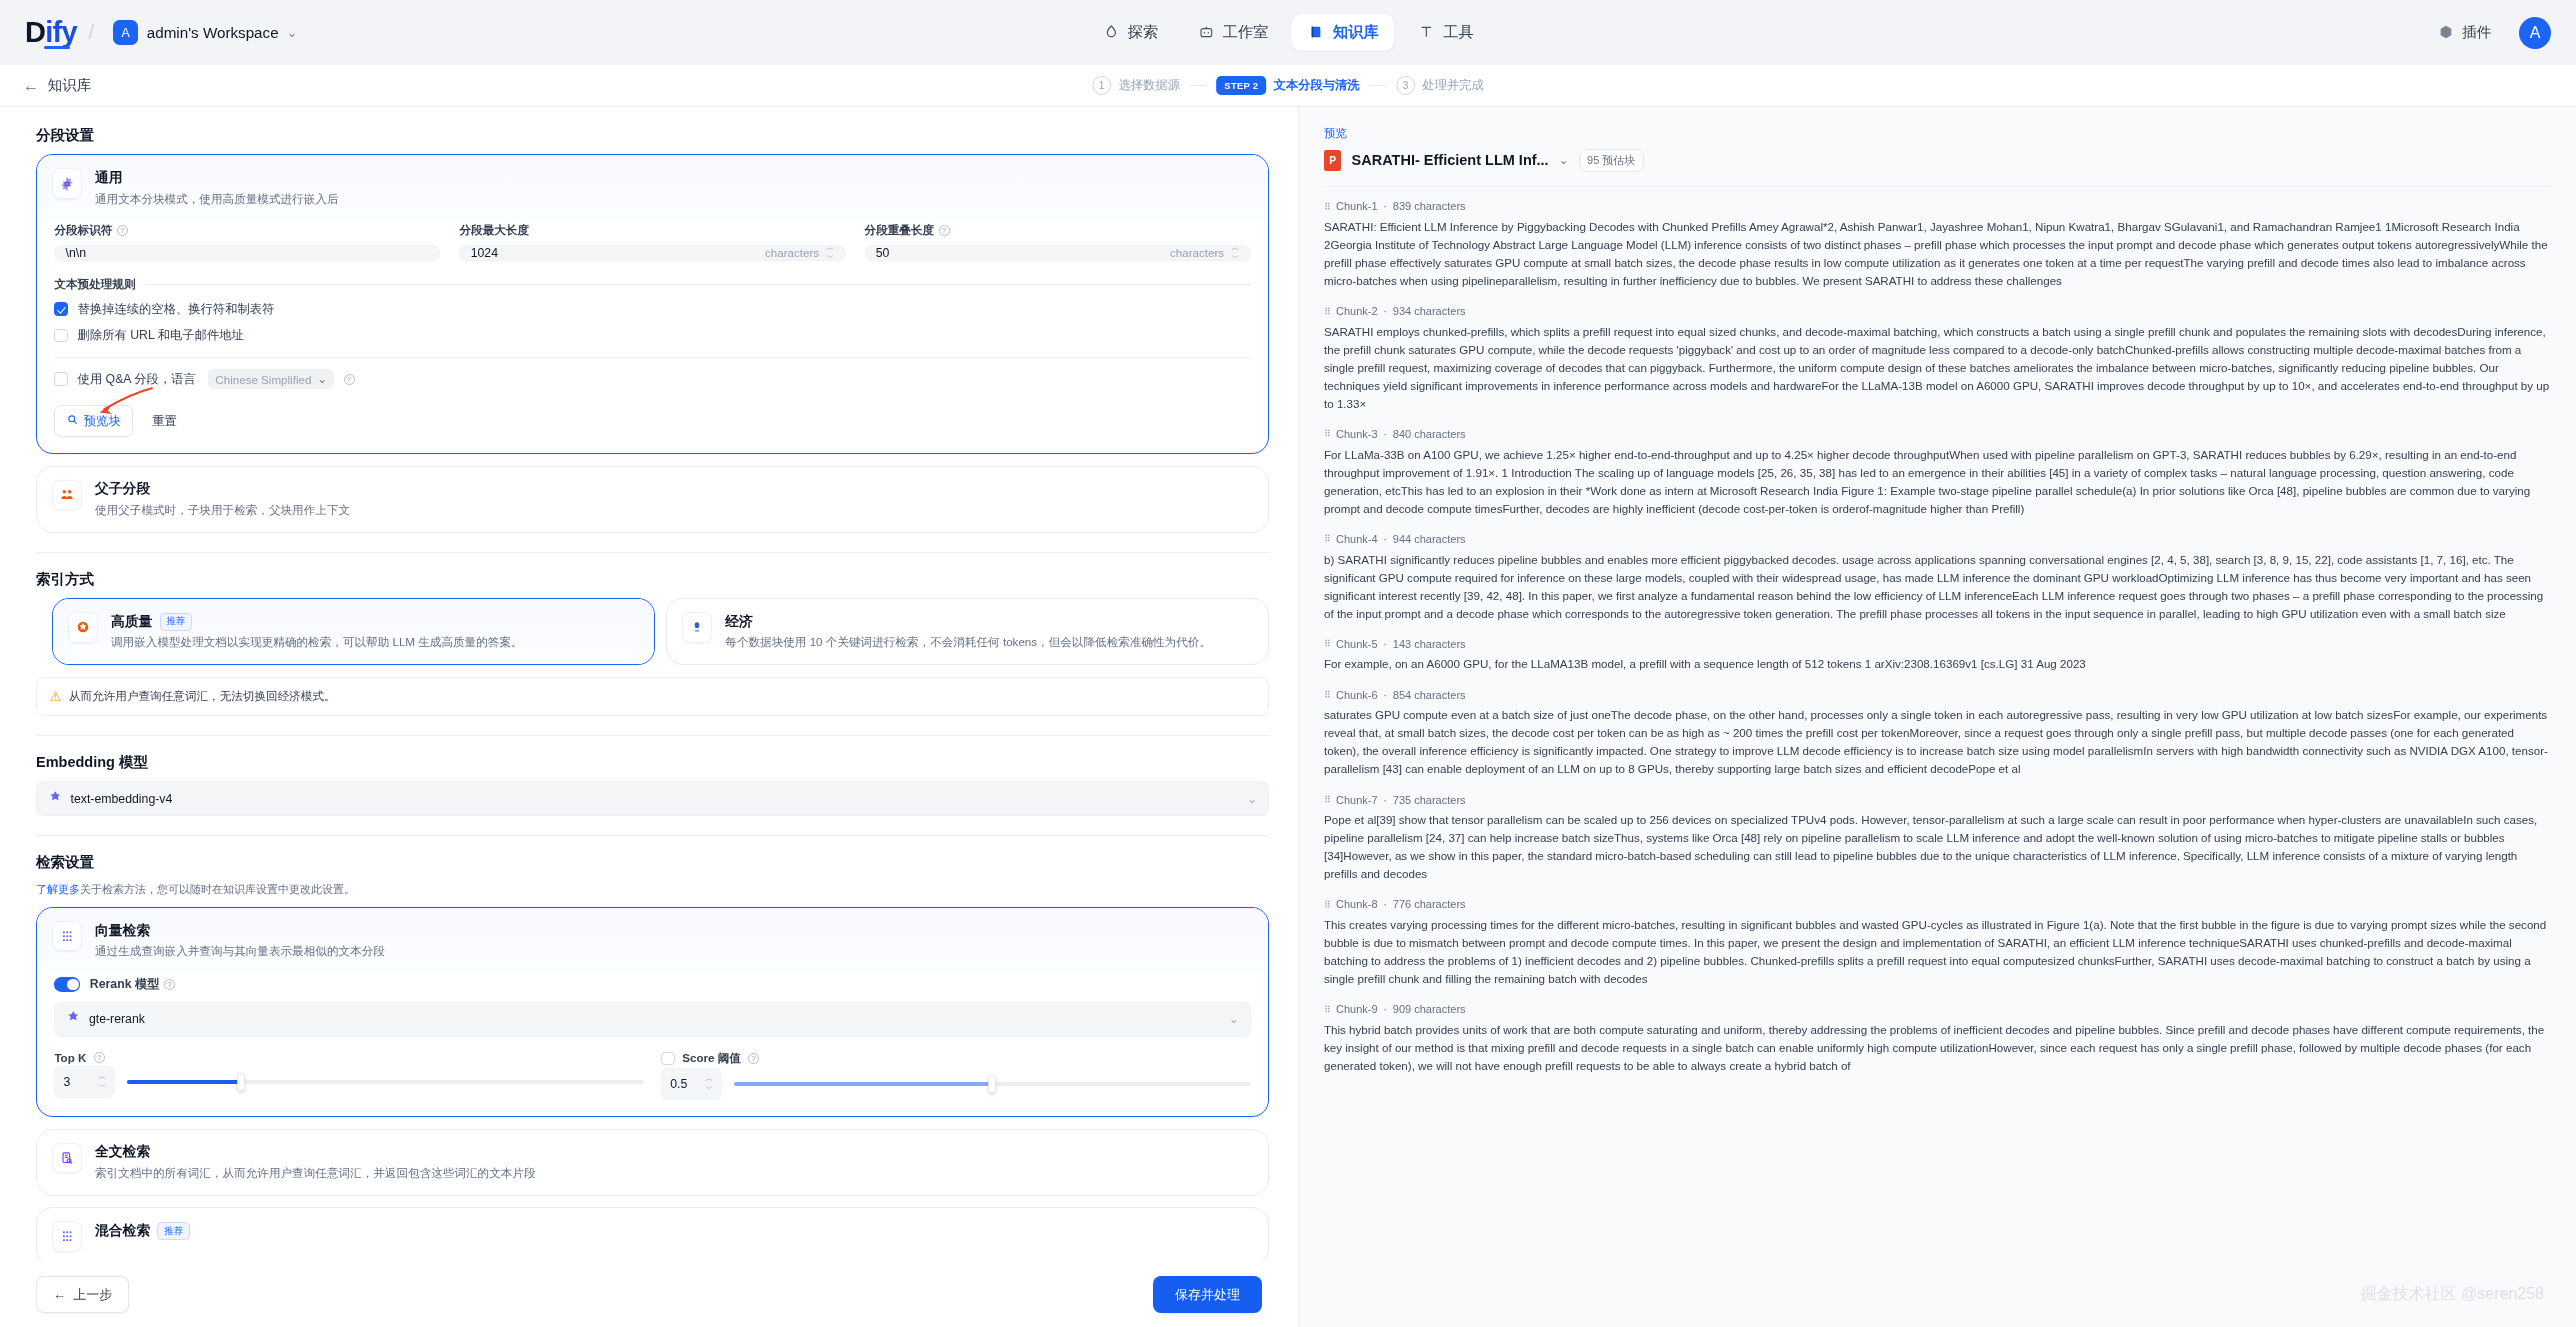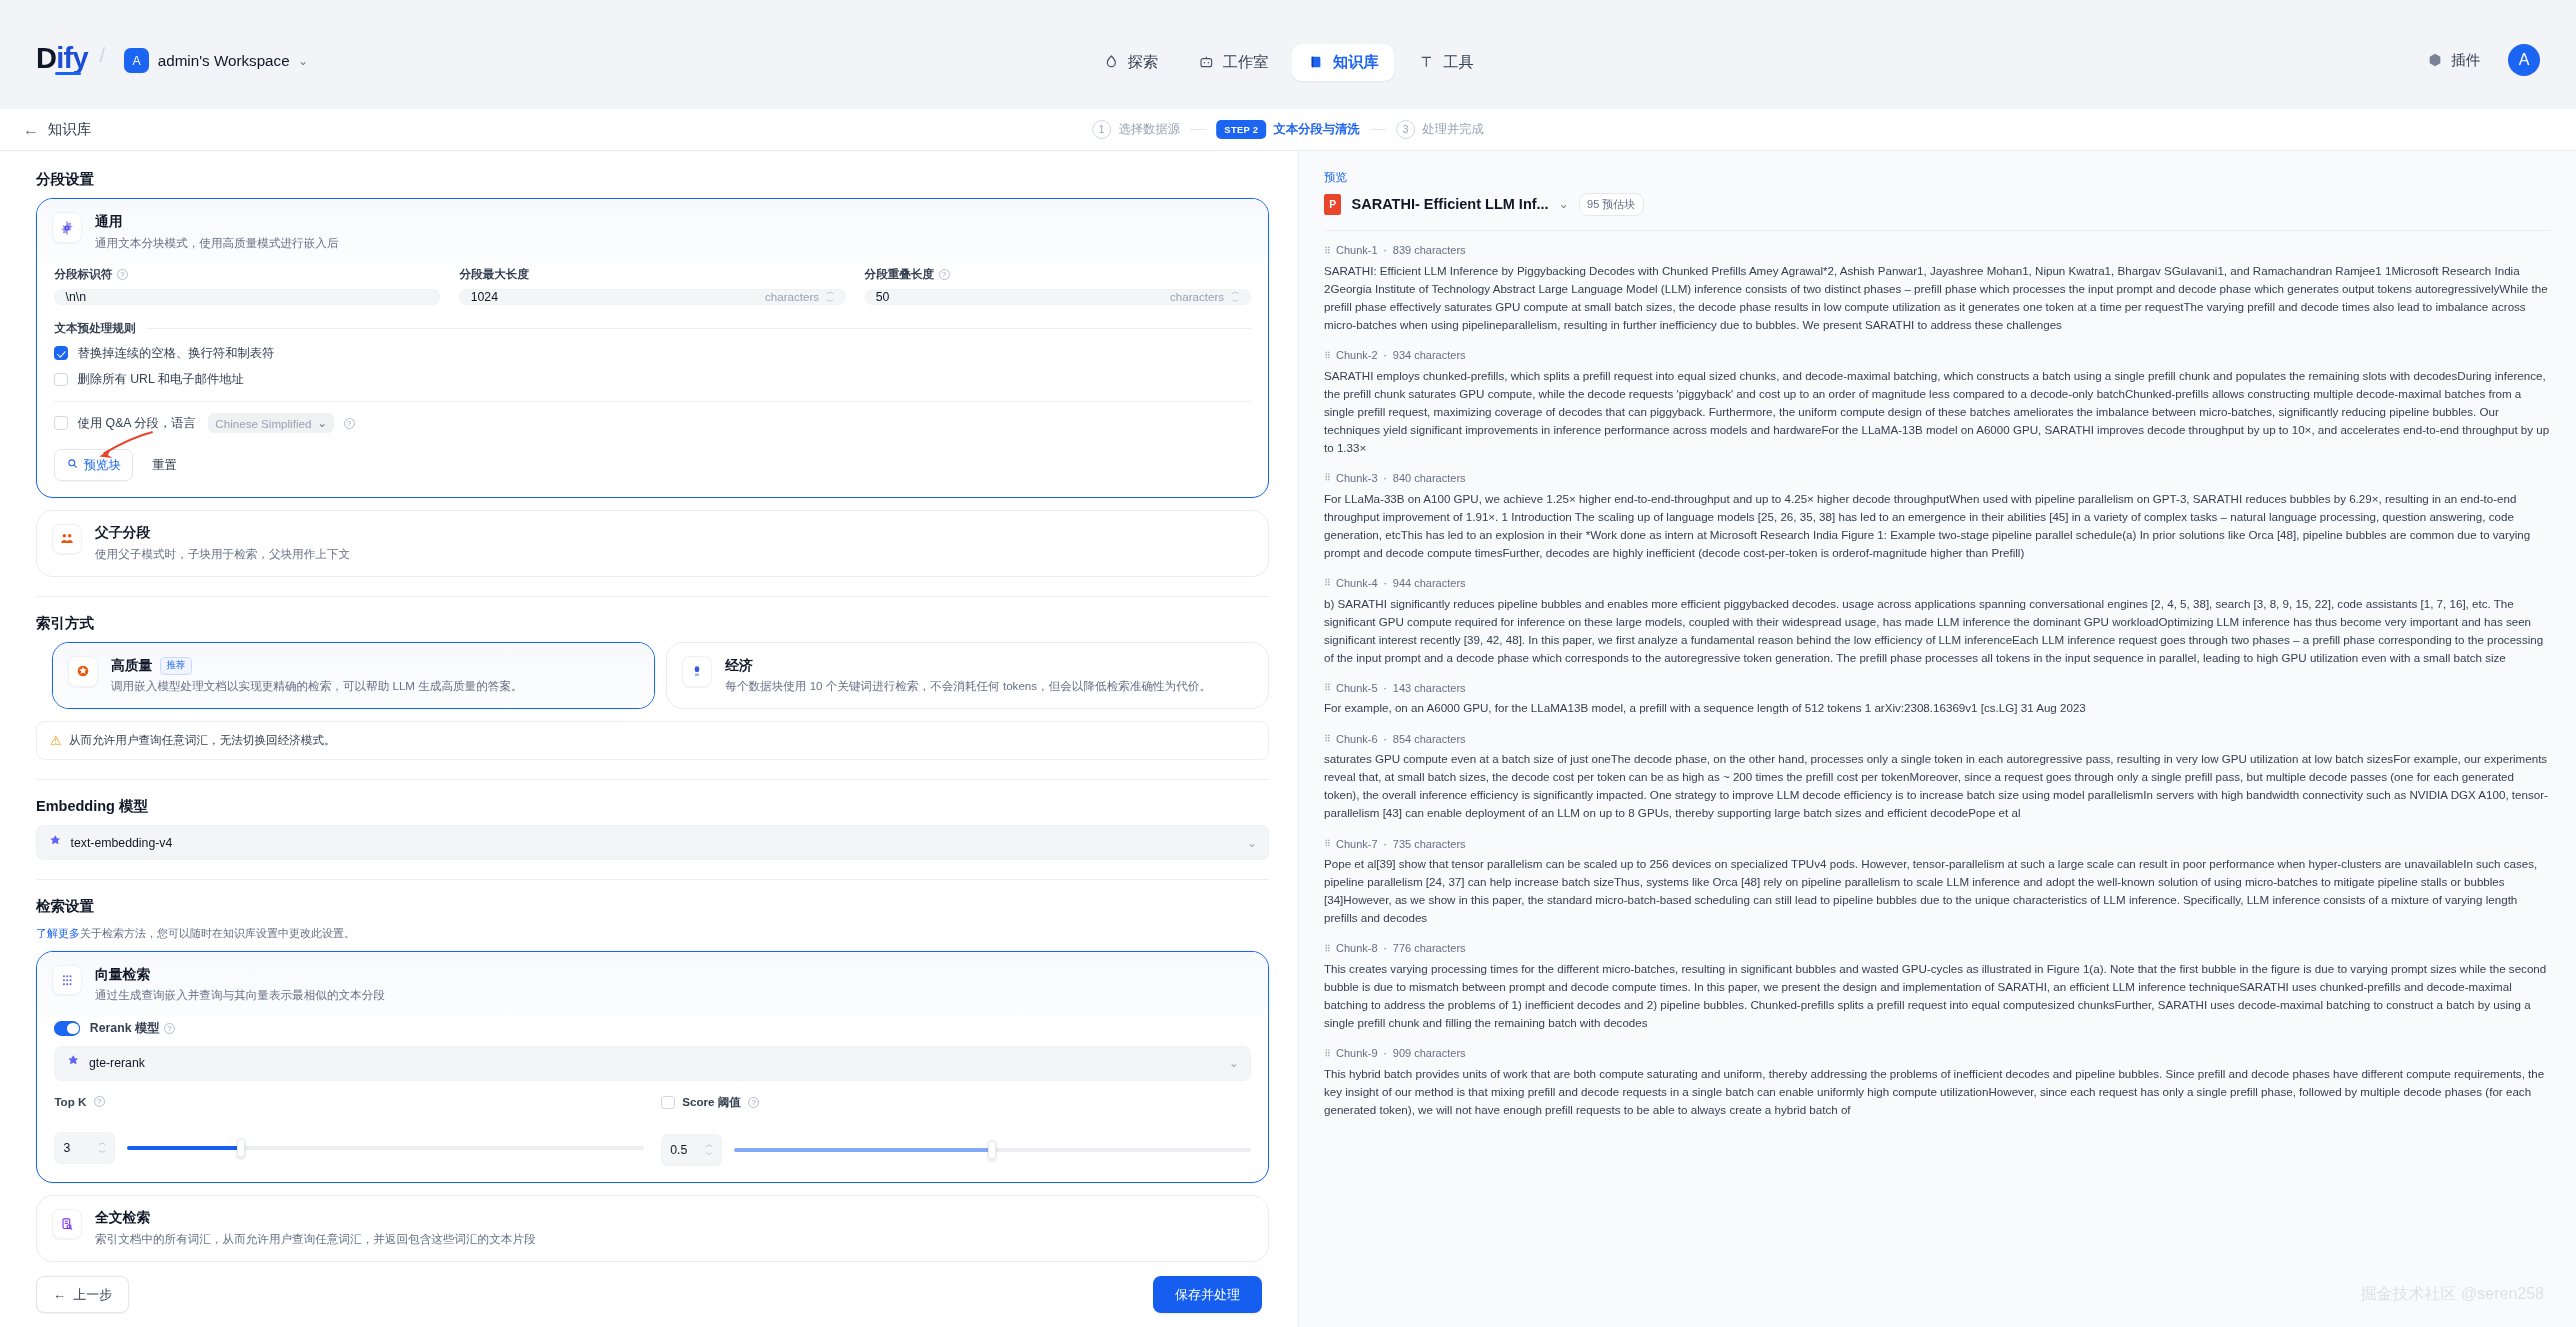--- a/index.html
+++ b/index.html
@@ -9,24 +9,23 @@
     background: #f2f4f7;
     overflow: hidden;
     -webkit-font-smoothing: antialiased;
   }
   .app { width: 2576px; height: 1327px; display: flex; flex-direction: column; }
 
   
   .topbar {
     height: 65px; flex: 0 0 65px;
     background: #f2f4f7;
-    display: flex; align-items: flex-start;
-    padding: 0 36px;
+    display: flex; align-items: center;
+    padding: 0 25px;
     position: relative;
-    margin-top: 44px;
   }
   .logo-wrap { display: flex; align-items: center; gap: 0; }
   .logo {
     font-size: 29px; font-weight: 700; letter-spacing: -0.7px; color: #101828;
     position: relative; line-height: 1;
   }
   .logo .ify { color: #1d4ed8; }
   .logo-underline {
     position: absolute; left: 19px; bottom: -2.2px; width: 26px; height: 2.9px;
     background: #1c64f2; border-radius: 1.5px;
@@ -177,21 +176,21 @@
   .retrieval-body { padding: 2.9px 17.4px 16px 17.4px; }
   .toggle-row { display: flex; align-items: center; gap: 9.4px; margin-bottom: 8.7px; }
   .toggle {
     width: 26px; height: 14.5px; border-radius: 7.3px; background: #1c64f2; position: relative; flex: 0 0 26px;
   }
   .toggle::after { content:""; position:absolute; right:1.5px; top:1.5px; width:11.6px; height:11.6px; border-radius:50%; background:#fff; }
   .toggle-label { font-size: 12.3px; font-weight: 600; color: #354052; display:flex; align-items:center; gap:4.4px;}
 
   .sliders { display: flex; gap: 0; margin-top: 14.5px; }
   .slider-col { flex: 1; display: flex; flex-direction: column; }
-  .slider-head { display: flex; align-items: center; gap: 7.3px; font-size: 11.6px; font-weight: 600; color: #354052; margin-bottom: 24px; text-align: center; }
+  .slider-head { display: flex; align-items: center; gap: 7.3px; font-size: 11.6px; font-weight: 600; color: #354052; margin-bottom: 2px; text-align: center; }
   .slider-row { display: flex; align-items: center; gap: 11.6px; }
   .num-box {
     width: 61px; height: 32px; background: #f4f5f7; border: 0.7px solid #f1f2f4; border-radius: 6.5px;
     display: flex; align-items: center; padding: 0 8px; font-size: 12.3px; color: #101828;
   }
   .track { flex: 1; height: 3.6px; background: #eceef1; border-radius: 2.2px; position: relative; }
   .track .fill { position: absolute; left: 0; top: 0; bottom: 0; border-radius: 2.2px; }
   .track .knob {
     position: absolute; top: 50%; transform: translate(-50%, -50%);
     width: 8px; height: 19px; border-radius: 4.4px; background: #fff;

